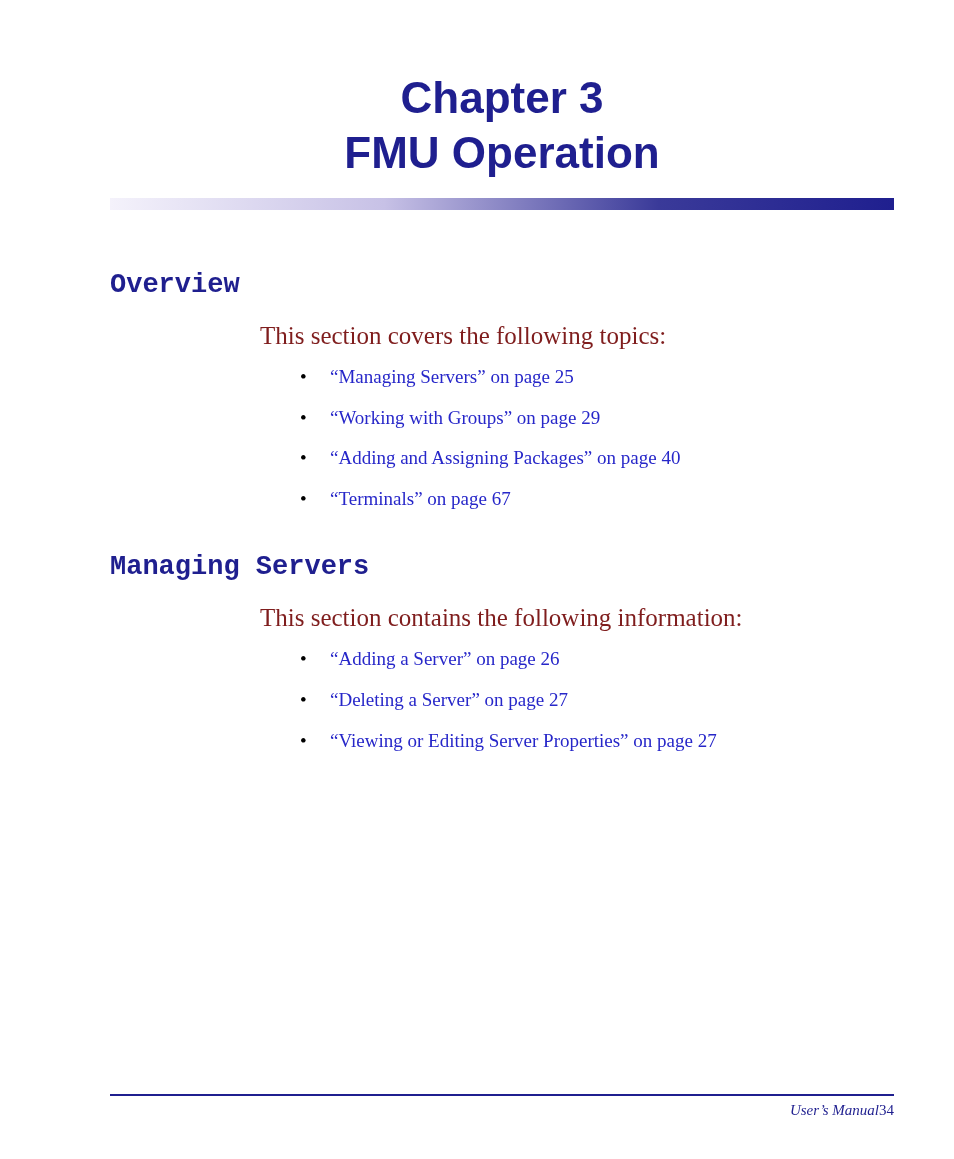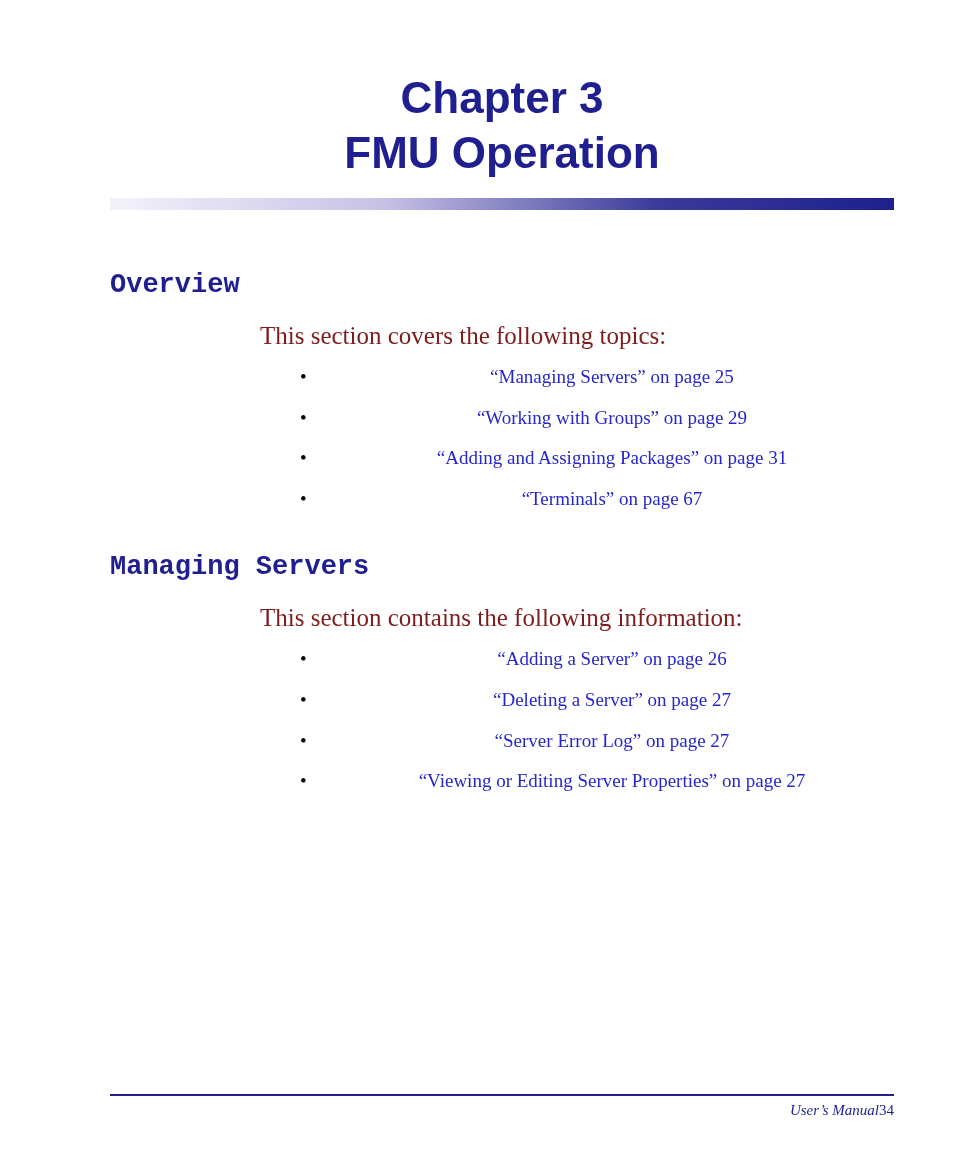--- a/index.html
+++ b/index.html
@@ -45,21 +45,20 @@
   ul.topic-list {
     list-style: none;
     margin-left: 190px;
   }
   ul.topic-list li {
     position: relative;
     padding-left: 30px;
     margin-bottom: 14px;
     font-size: 19px;
     line-height: 1.4;
-    text-align: center;
   }
   ul.topic-list li::before {
     content: "•";
     position: absolute;
     left: 0;
     top: 0;
     color: #000;
     font-size: 19px;
   }
   .link {
@@ -93,30 +92,29 @@
     <div>Chapter 3</div>
     <div>FMU Operation</div>
   </div>
   <div class="hr-gradient"></div>
 
   <h2 class="section-heading">Overview</h2>
   <p class="intro">This section covers the following topics:</p>
   <ul class="topic-list">
     <li><span class="link">“Managing Servers” on page 25</span></li>
     <li><span class="link">“Working with Groups” on page 29</span></li>
-    <li><span class="link">“Adding and Assigning Packages” on page 31</span></li>
+    <li><span class="link">“Adding and Assigning Packages” on page 40</span></li>
     <li><span class="link">“Terminals” on page 67</span></li>
   </ul>
 
   <h2 class="section-heading">Managing Servers</h2>
   <p class="intro">This section contains the following information:</p>
   <ul class="topic-list">
     <li><span class="link">“Adding a Server” on page 26</span></li>
     <li><span class="link">“Deleting a Server” on page 27</span></li>
-    <li><span class="link">“Server Error Log” on page 27</span></li>
     <li><span class="link">“Viewing or Editing Server Properties” on page 27</span></li>
   </ul>
 </div>
 
 <div class="footer">
   <div class="footer-rule"></div>
   <div class="footer-row">
     <span class="footer-left">User’s Manual</span>
     <span class="footer-right">34</span>
   </div>

